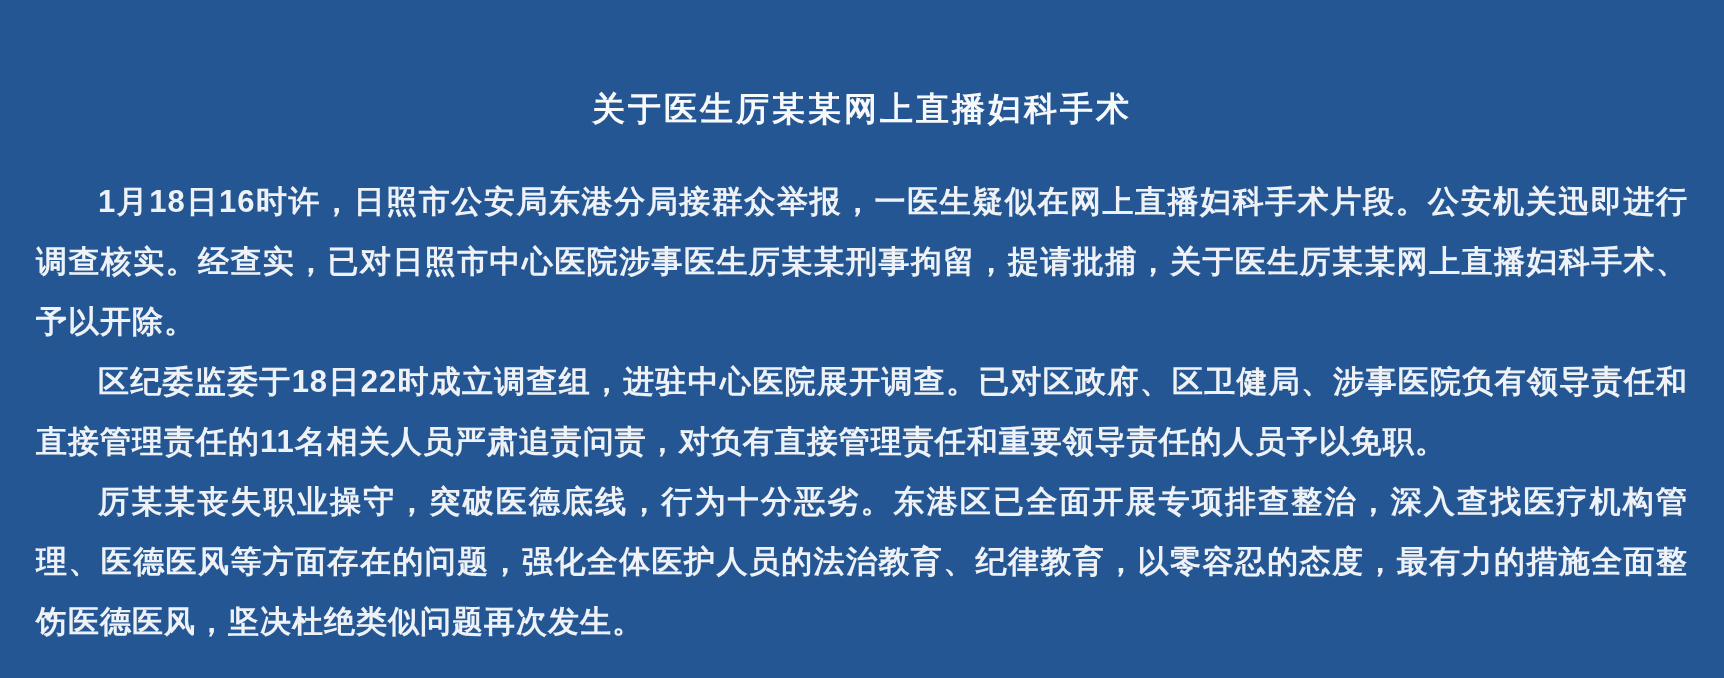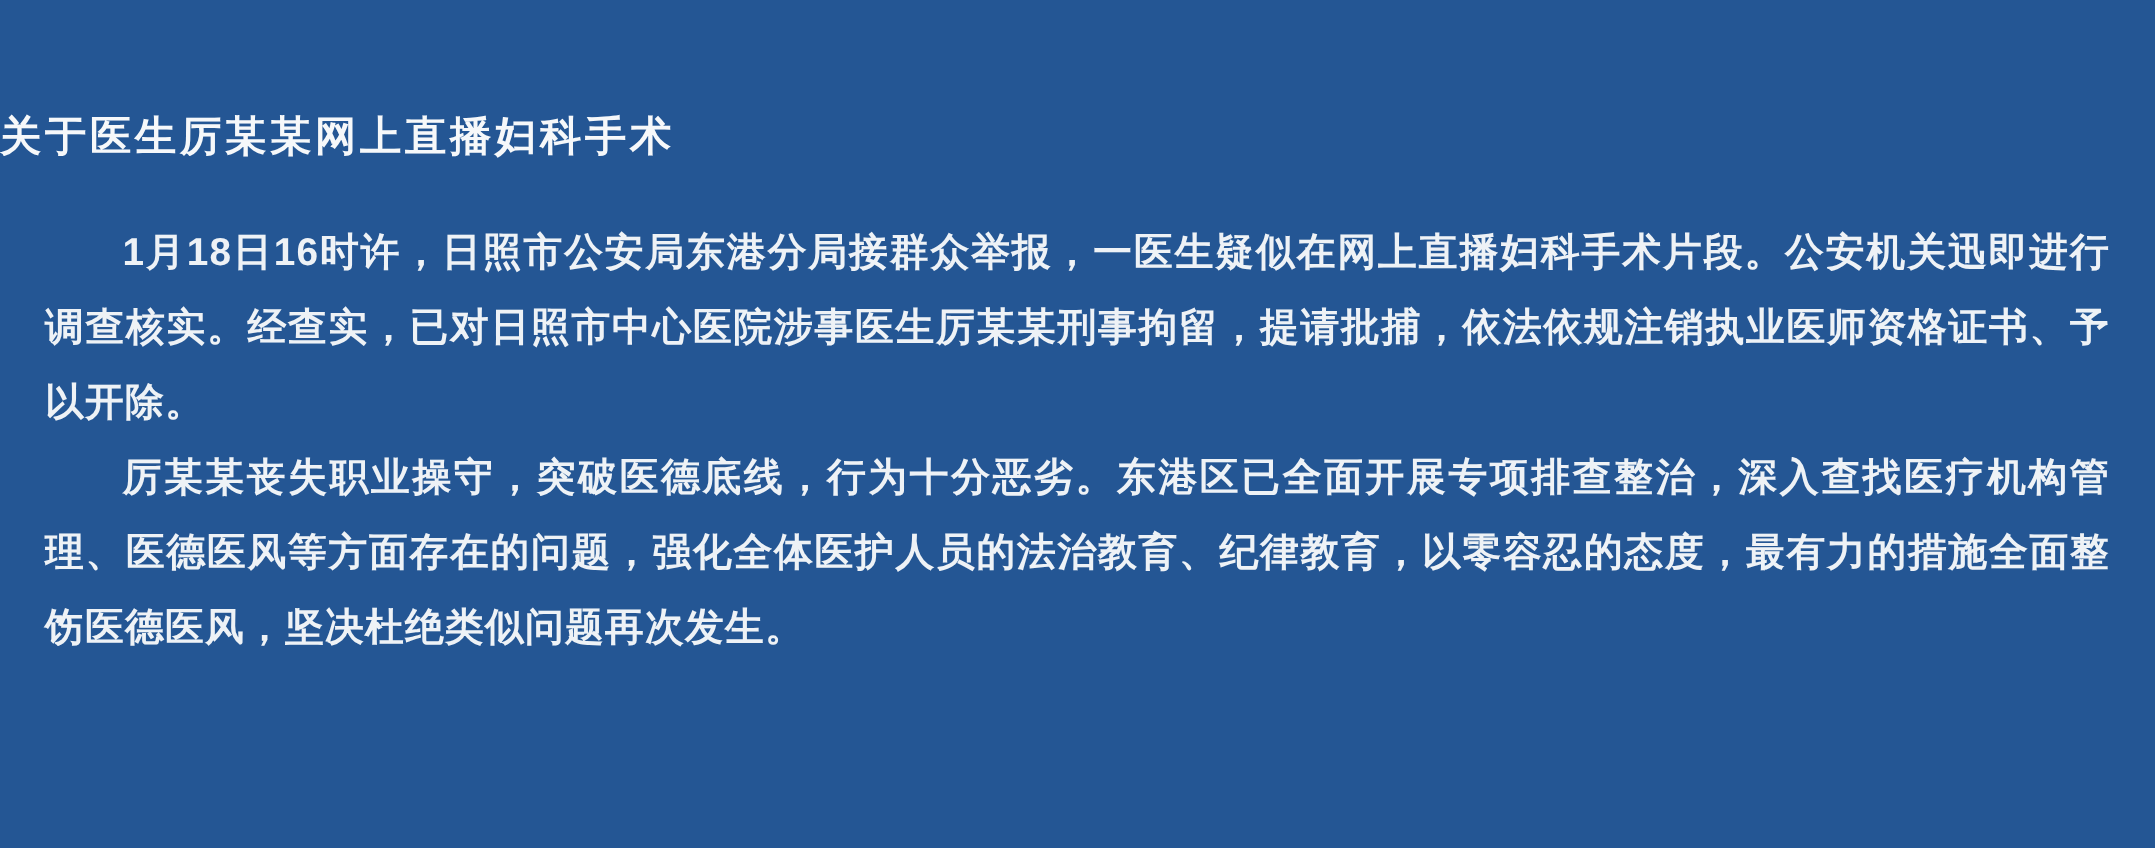--- a/index.html
+++ b/index.html
@@ -12,20 +12,21 @@
     height: 678px;
     background: #245694;
     overflow: hidden;
     font-family: "Liberation Sans", "DejaVu Sans", sans-serif;
     color: #f2f5f8;
     font-weight: bold;
     box-sizing: border-box;
   }
   .title {
     padding-top: 64px;
+    text-align: center;
     font-size: 33px;
     line-height: 46px;
     letter-spacing: 3px;
     color: #f6f8fa;
   }
   .title .title-line {
     display: block;
   }
   .body-text {
     margin: 40px 36px 0 36px;
@@ -41,16 +42,17 @@
   }
 </style>
 </head>
 <body>
 
 <div class="page">
   <h1 class="title">
     <span class="title-line">关于医生厉某某网上直播妇科手术</span>
   </h1>
   <div class="body-text">
-    <p>1月18日16时许，日照市公安局东港分局接群众举报，一医生疑似在网上直播妇科手术片段。公安机关迅即进行调查核实。经查实，已对日照市中心医院涉事医生厉某某刑事拘留，提请批捕，依法依规注销执业医师资格证书、予以开除。</p>
+    <p>1月18日16时许，日照市公安局东港分局接群众举报，一医生疑似在网上直播妇科手术片段。公安机关迅即进行调查核实。经查实，已对日照市中心医院涉事医生厉某某刑事拘留，提请批捕，关于医生厉某某网上直播妇科手术、予以开除。</p>
+    <p>区纪委监委于18日22时成立调查组，进驻中心医院展开调查。已对区政府、区卫健局、涉事医院负有领导责任和直接管理责任的11名相关人员严肃追责问责，对负有直接管理责任和重要领导责任的人员予以免职。</p>
     <p>厉某某丧失职业操守，突破医德底线，行为十分恶劣。东港区已全面开展专项排查整治，深入查找医疗机构管理、医德医风等方面存在的问题，强化全体医护人员的法治教育、纪律教育，以零容忍的态度，最有力的措施全面整饬医德医风，坚决杜绝类似问题再次发生。</p>
   </div>
 </div>
 
 </body></html>

